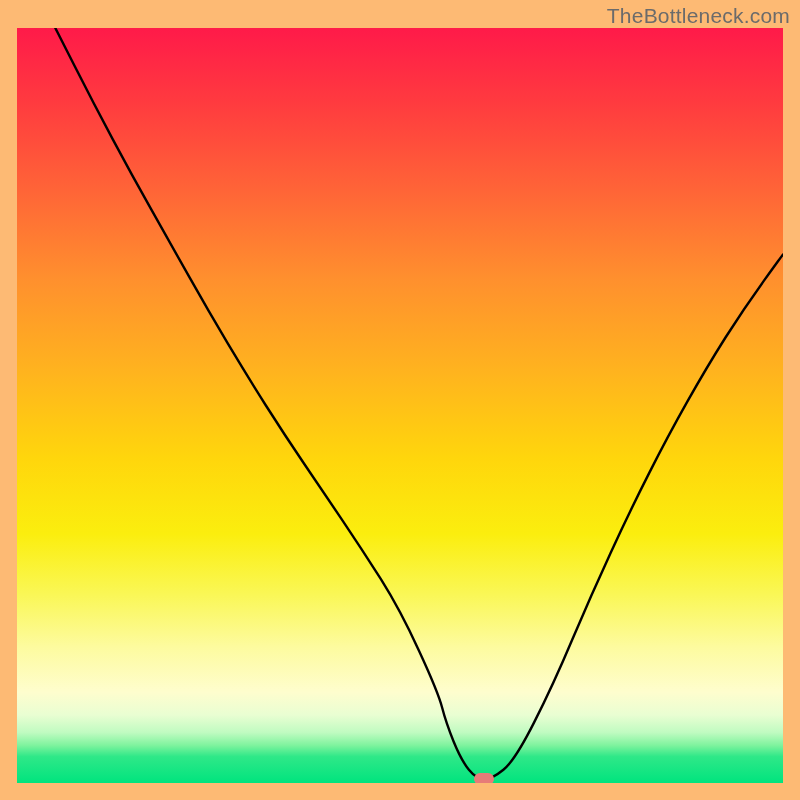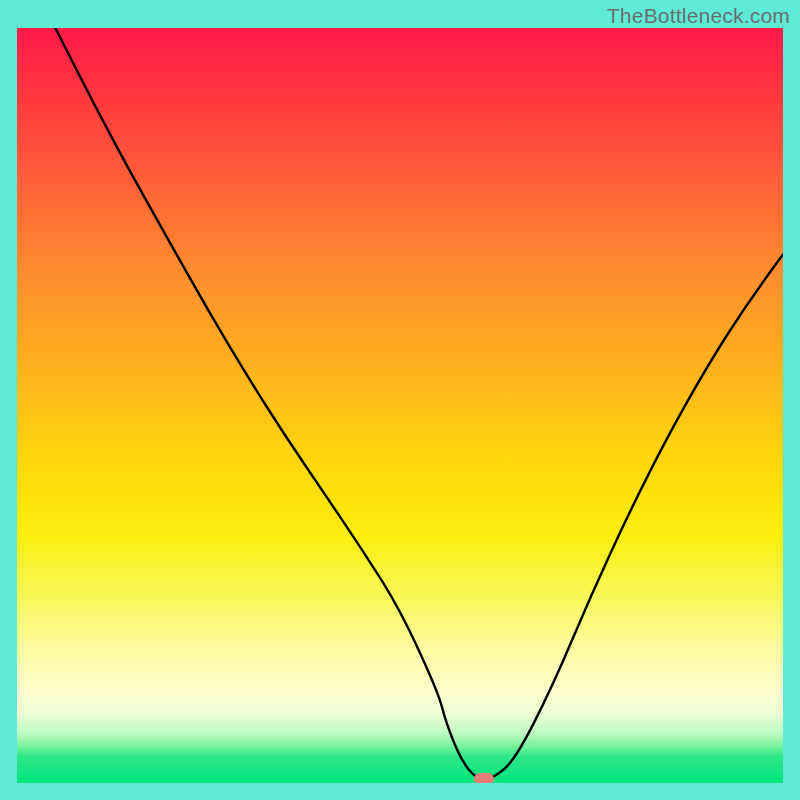--- a/index.html
+++ b/index.html
@@ -8,21 +8,21 @@
     width: 800px;
     height: 800px;
     background: #000;
     overflow: hidden;
     font-family: Arial, Helvetica, sans-serif;
   }
   .frame {
     position: relative;
     width: 800px;
     height: 800px;
-    background: #5eead4;
+    background: #fdba74;
   }
   .watermark {
     position: absolute;
     top: 4px;
     right: 10px;
     color: #6b6b6b;
     font-size: 21px;
     font-weight: 400;
     letter-spacing: 0.2px;
     z-index: 20;

